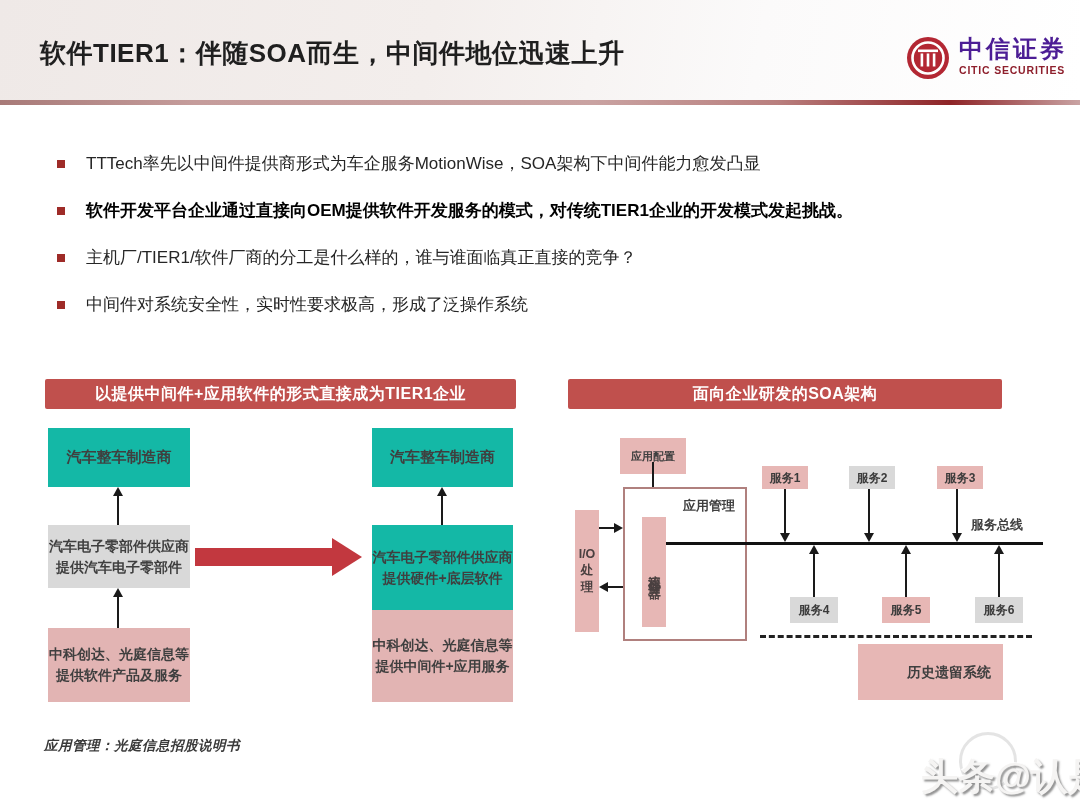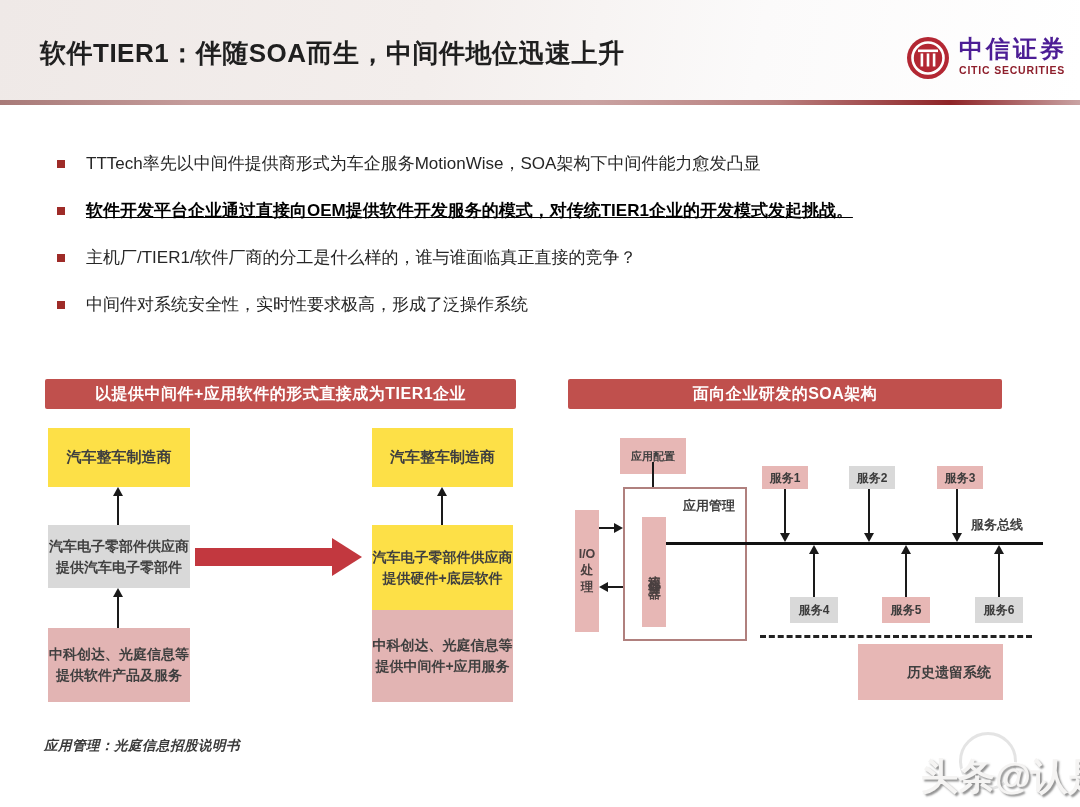--- a/index.html
+++ b/index.html
@@ -21,36 +21,36 @@
   .logo-emblem{width:44px;height:44px;flex:0 0 auto;}
   .logo-text{margin-left:9px;}
   .logo-cn{font-family:"Liberation Serif","DejaVu Serif",serif;font-size:24px;font-weight:bold;
     color:#4c1d95;letter-spacing:3px;line-height:26px;}
   .logo-en{font-size:10.5px;font-weight:bold;color:#8e1f2c;letter-spacing:.8px;margin-top:2px;}
 
   
   .bullets{left:55px;top:150px;width:920px;display:flex;flex-direction:column;gap:20px;}
   .bullet{display:flex;align-items:flex-start;line-height:27px;font-size:17px;color:#262626;}
   .bullet .marker{flex:0 0 auto;width:8px;height:8px;background:#9e2b28;margin:10px 21px 0 2px;}
-  .bullet.bold{font-weight:bold;color:#000;text-decoration:underline;}
+  .bullet.bold{font-weight:bold;color:#000;}
 
   
   .panel-bar{height:30px;background:#c0504d;border-radius:2px;display:flex;align-items:center;justify-content:center;
     color:#ffffff;font-size:16px;font-weight:bold;letter-spacing:.5px;}
   .panel-bar.left{left:45px;top:379px;width:471px;}
   .panel-bar.right{left:568px;top:379px;width:434px;}
 
   
   .diag{position:absolute;top:412px;height:300px;}
   .diag.left{left:45px;width:471px;}
   .diag.right{left:568px;width:475px;}
 
   .dbox{position:absolute;display:flex;flex-direction:column;align-items:center;justify-content:center;
     font-size:14px;font-weight:bold;color:#3f3f3f;text-align:center;line-height:1.5;}
-  .pink-light{background:#fde047;text-align:right;}
+  .pink-light{background:#14b8a6;text-align:right;}
   .pink-mid{background:#e2b4b3;}
   .pink-deep{background:#e7b7b5;}
   .gray{background:#d9d9d9;}
 
   
   .varrow{position:absolute;width:12px;}
   .varrow .line{position:absolute;left:50%;transform:translateX(-50%);width:2px;background:#1a1a1a;}
   .varrow .head{position:absolute;left:50%;transform:translateX(-50%);width:0;height:0;
     border-left:5px solid transparent;border-right:5px solid transparent;}
   .varrow.up .line{top:8px;bottom:0;}

